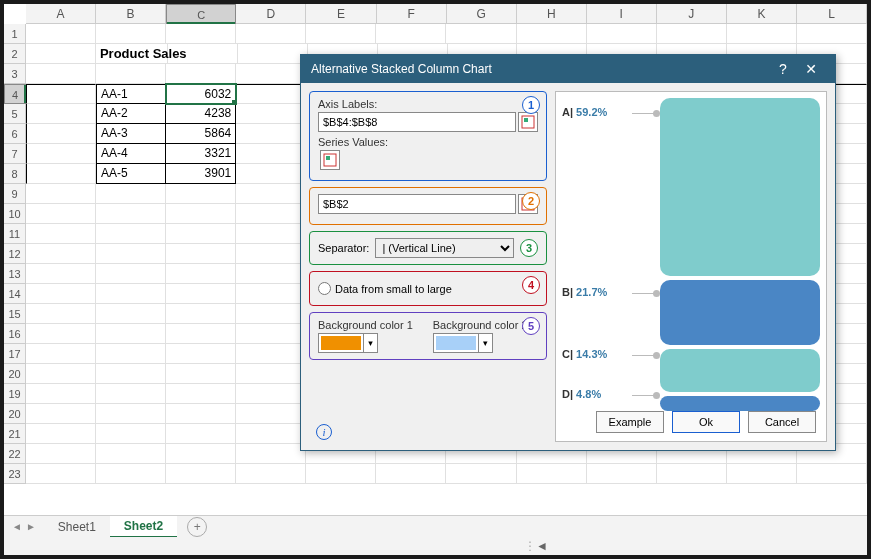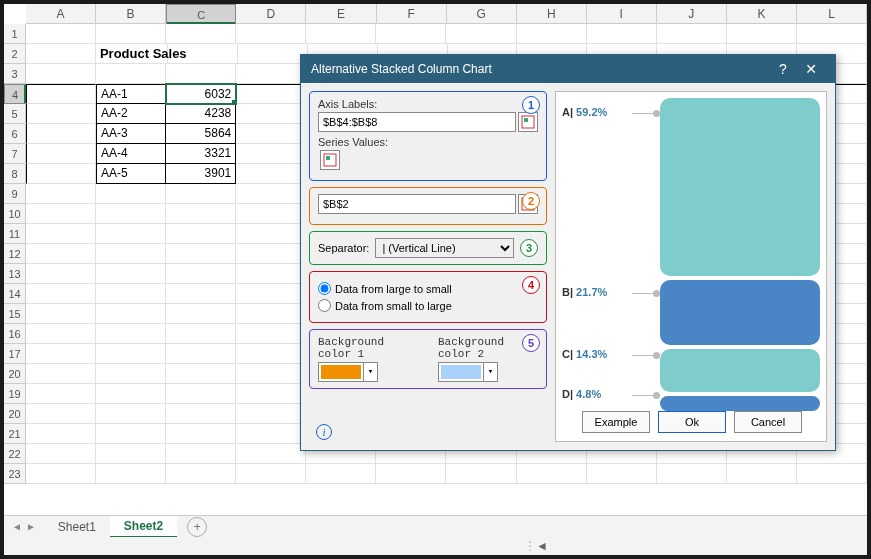--- a/index.html
+++ b/index.html
@@ -62,29 +62,29 @@
 .g5 { border-color: #6040c0; } .g5 .num { border-color: #6040c0; color: #6040c0; }
 
 .lbl { display: block; margin-bottom: 2px; color: #333; }
 .inp-row { display: flex; align-items: center; margin-bottom: 4px; }
 .inp { flex: 1; height: 20px; border: 1px solid #888; padding: 0 4px; font-size: 11px; background: #fff; }
 .refbtn { width: 20px; height: 20px; border: 1px solid #888; margin-left: 2px; background: #fff; display: flex; align-items: center; justify-content: center; }
 .refbtn svg { width: 14px; height: 14px; }
 .sel { height: 20px; border: 1px solid #888; font-size: 11px; padding: 0 2px; }
 .radio-row { display: flex; align-items: center; gap: 4px; margin: 4px 0; }
 .radio-row input { margin: 0; }
-.colbox { display: flex; gap: 20px; font-family: Liberation Mono, monospace; }
+.colbox { display: flex; gap: 20px; }
 .colsel { width: 60px; height: 20px; border: 1px solid #888; display: flex; align-items: center; background: #fff; }
 .colswatch { flex: 1; height: 14px; margin: 0 2px; }
 .coldrop { width: 14px; border-left: 1px solid #888; text-align: center; line-height: 18px; font-size: 9px; }
 
 .section-label { font-size: 11px; color: #333; margin-bottom: 2px; }
 .info-i { display: inline-block; width: 12px; height: 12px; border: 1px solid #1a5fd0; border-radius: 50%; color: #1a5fd0; font-size: 9px; text-align: center; line-height: 11px; font-style: italic; font-family: serif; margin-left: 3px; }
 
-.dlg-buttons { position: absolute; bottom: 8px; right: 24px; display: flex; gap: 8px; }
+.dlg-buttons { position: absolute; bottom: 8px; right: 10px; display: flex; gap: 8px; }
 .btn { width: 68px; height: 22px; border: 1px solid #888; background: #f9f9f9; font-size: 11px; cursor: pointer; }
 .btn.primary { border: 1.5px solid #1a5fd0; }
 .footer-info { position: absolute; bottom: 10px; left: 12px; }
 
 
 .pv { position: absolute; inset: 6px; bottom: 36px; }
 .pv-row { display: flex; align-items: center; height: 100%; }
 .pv-labels { width: 78px; position: relative; height: 100%; }
 .pv-lab { position: absolute; font-size: 11px; }
 .pv-lab b { color: #333; font-weight: bold; }
@@ -511,24 +511,20 @@
 
         <div class="group g3" style="display:flex;align-items:center;gap:6px;">
           <span>Separator:</span>
           <select class="sel" style="flex:1"><option>| (Vertical Line)</option></select>
           <span class="num" style="position:static">3</span>
         </div>
 
         <div class="group g4">
           <span class="num">4</span>
           <div class="radio-row">
-                <input type="radio" checked="" style="">
-                <span>Data from large to small</span>
-              </div>
-          <div class="radio-row">
                 <input type="radio" style="">
                 <span>Data from small to large</span>
               </div>
         </div>
 
         <div class="group g5">
           <span class="num">5</span>
           <div class="colbox">
             <div>
               <div class="lbl">Background color 1</div>

